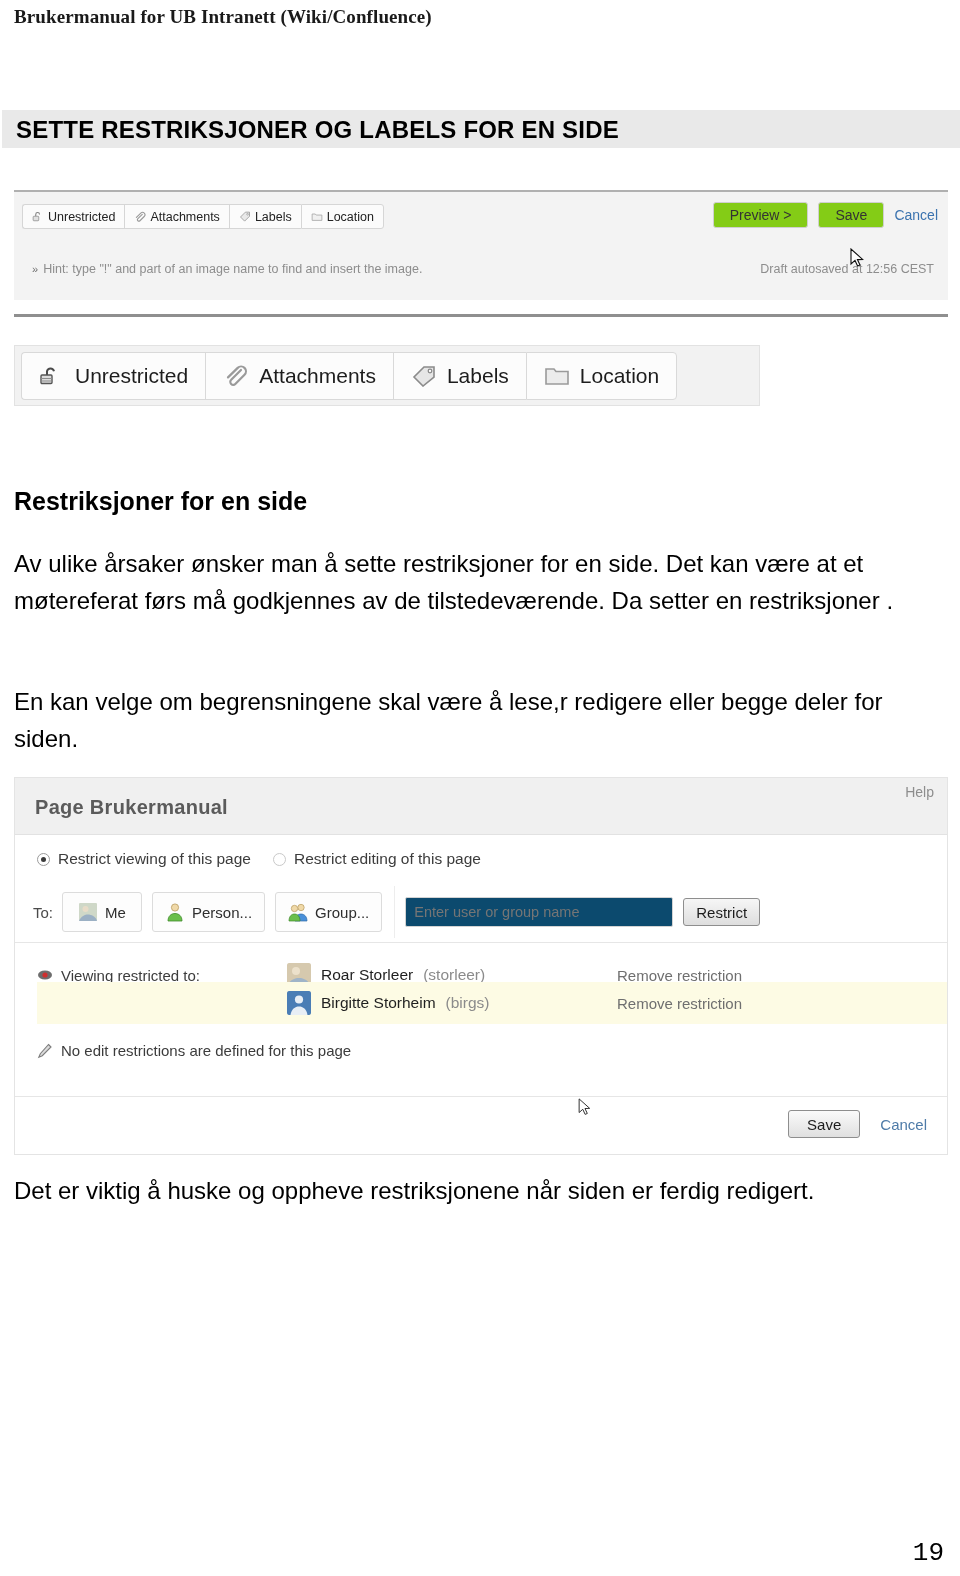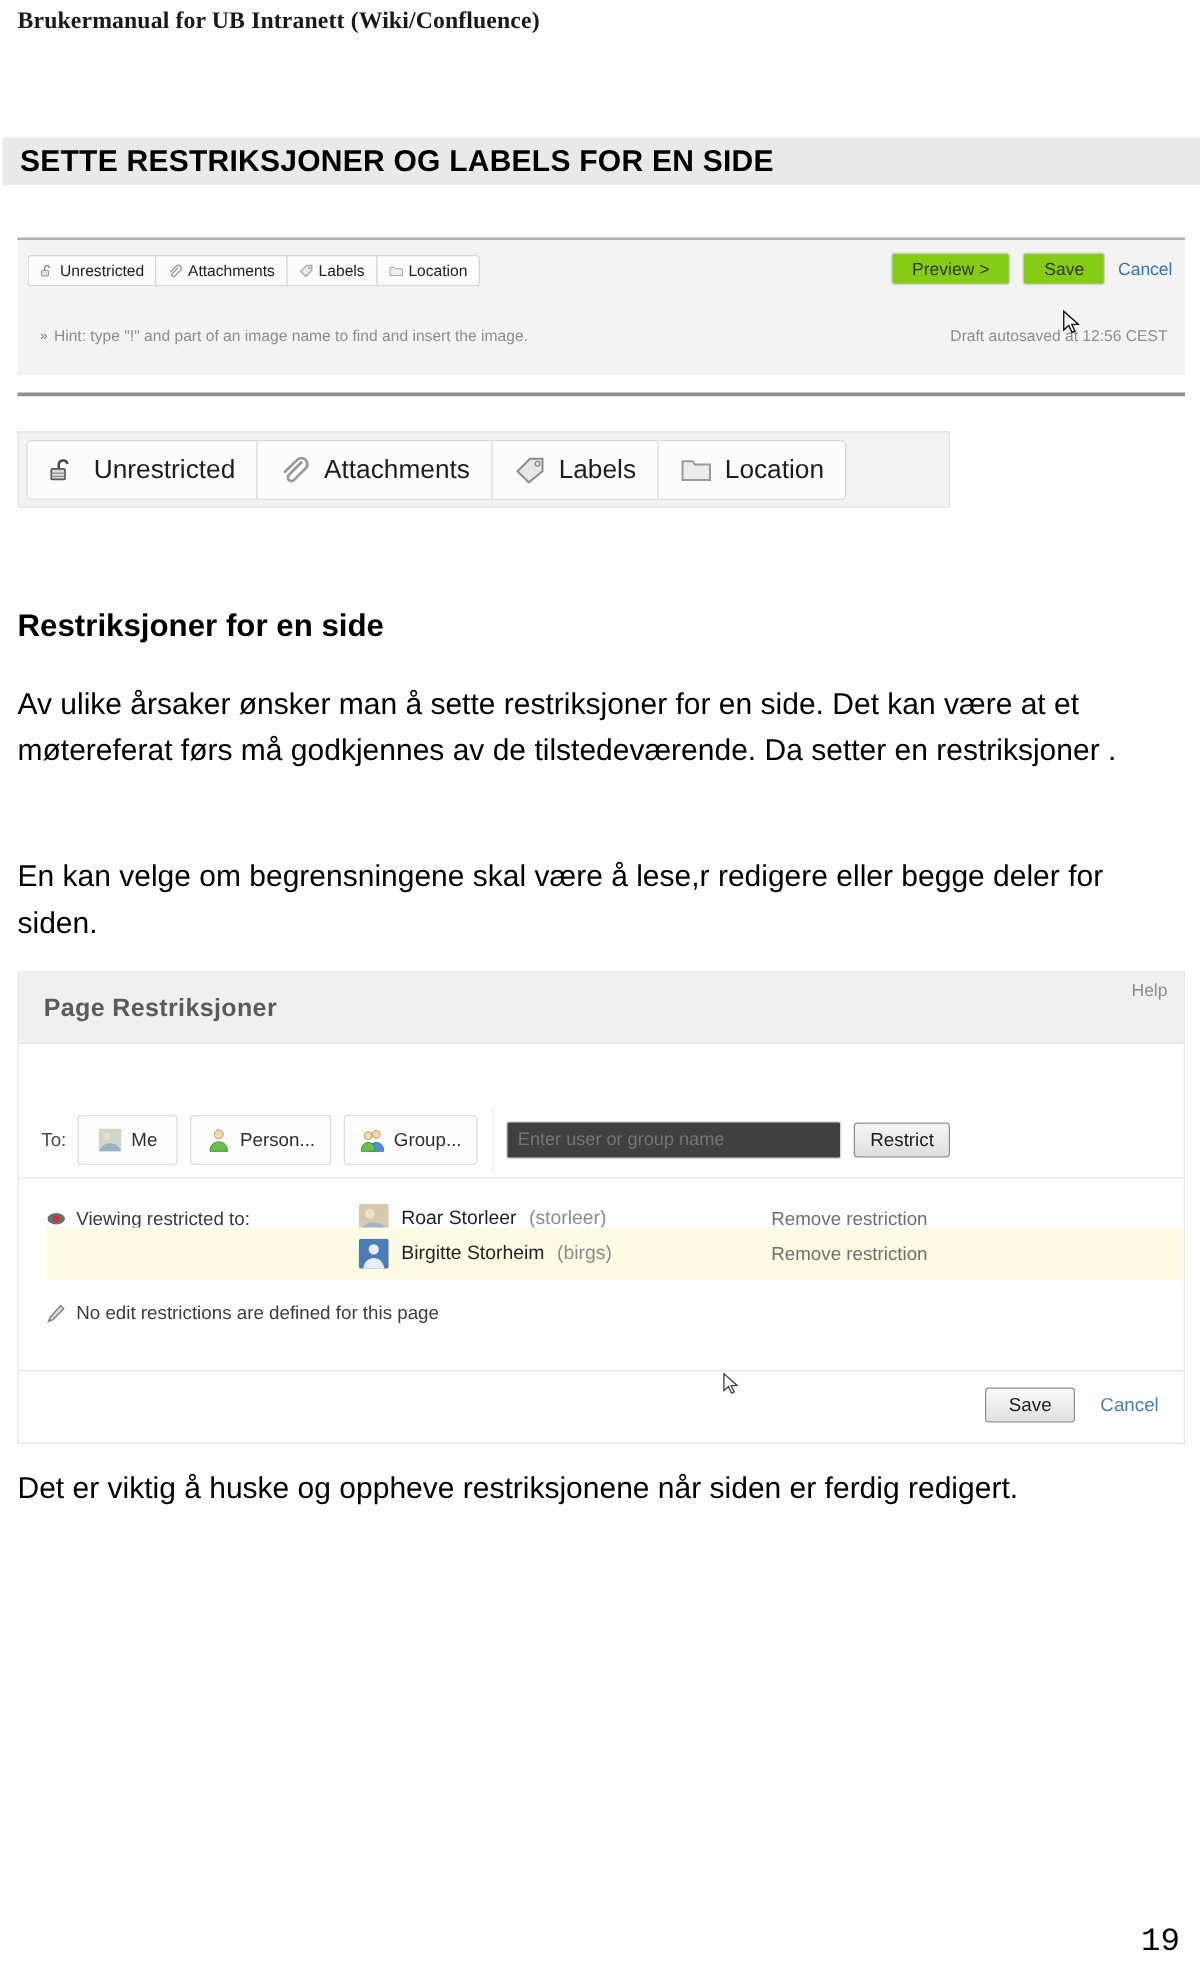--- a/index.html
+++ b/index.html
@@ -162,21 +162,21 @@
     height:40px; min-width:80px; margin-right:10px;
     background:#fdfdfd; border:1px solid #dcdcdc; border-radius:3px;
     display:flex; align-items:center; justify-content:center; gap:7px;
     padding:0 12px;
     font-size:15px; color:#2e2e2e; white-space:nowrap;
   }
   .avatar-ic{ width:20px; height:20px; flex:none; }
   .vsep{ width:1px; height:52px; background:#ededed; margin:0 10px 0 2px; }
   .name-input{
     width:268px; height:30px;
-    border:1px solid #d3d3d3; border-radius:2px; background:#404040;
+    border:1px solid #d3d3d3; border-radius:2px; background:#0c4a6e;
     padding:0 8px; font-size:14.5px; color:#9a9a9a;
     font-family:"Liberation Sans", sans-serif;
     outline:none;
   }
   .restrict-btn{
     margin-left:10px; height:28px; padding:0 12px;
     background:linear-gradient(#f6f6f6,#dedede);
     border:1px solid #8e8e8e; border-radius:3px;
     font-size:15px; color:#1c1c1c;
     display:flex; align-items:center;
@@ -328,24 +328,34 @@
   </div>
 </div>
 
 <div class="h2">Restriksjoner for en side</div>
 <div class="para" id="para1">Av ulike årsaker ønsker man å sette restriksjoner for en side. Det kan være at et møtereferat førs må godkjennes av de tilstedeværende. Da setter en restriksjoner .</div>
 <div class="para" id="para2">En kan velge om begrensningene skal være å lese,r redigere eller begge deler for siden.</div>
 
 <div class="shot-dialog">
 
   <div class="dlg-head">
-    <div class="dlg-title">Page Restriksjoner</div>
+    <div class="dlg-title">Page Brukermanual</div>
   </div>
   <div class="dlg-help">Help</div>
 
+  <div class="radio-row">
+    <div class="radio-opt">
+      <span class="rdo on"></span>
+      <span>Restrict viewing of this page</span>
+    </div>
+    <div class="radio-opt">
+      <span class="rdo off"></span>
+      <span>Restrict editing of this page</span>
+    </div>
+  </div>
 
   <div class="to-row">
     <span class="to-label">To:</span>
 
     <div class="pick-btn">
       <svg class="avatar-ic" viewBox="0 0 20 20">
         <rect x="1" y="1" width="18" height="18" rx="1" fill="#cfd8c8"></rect>
         <circle cx="7.5" cy="7" r="3" fill="#e8dcc8"></circle>
         <path d="M1 19c2-5 6-6.5 9-6.5S18 14.5 19 19z" fill="#9bb0c4"></path>
       </svg>

